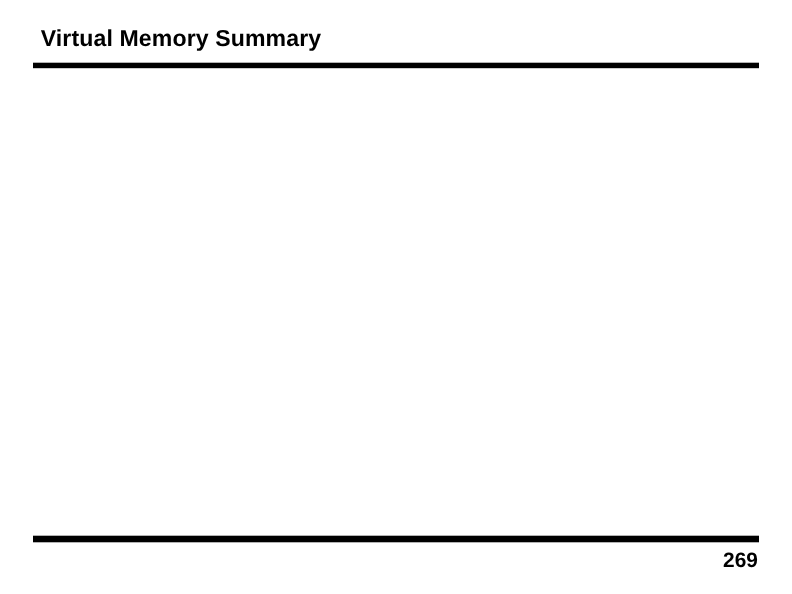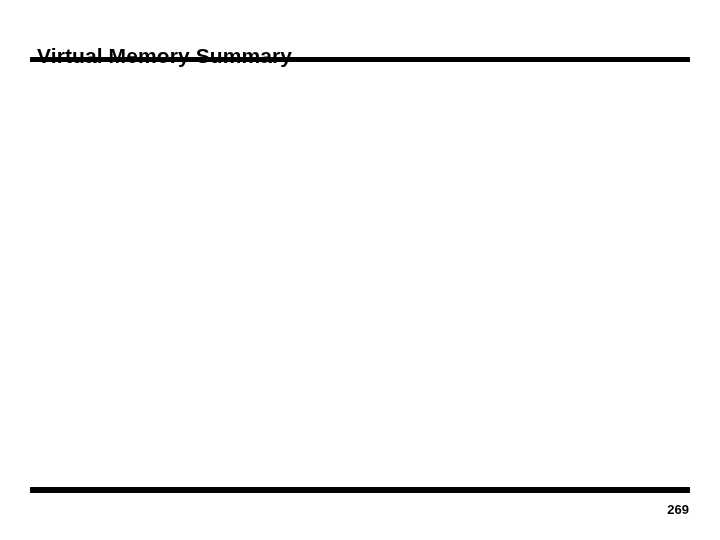--- a/index.html
+++ b/index.html
@@ -13,21 +13,21 @@
   .slide {
     position: relative;
     width: 720px;
     height: 540px;
     background: #ffffff;
     overflow: hidden;
   }
   .slide-title {
     position: absolute;
     left: 37px;
-    top: 44px;
+    top: 24px;
     font-family: "Liberation Sans", sans-serif;
     font-size: 21px;
     font-weight: bold;
     color: #000000;
     letter-spacing: 0.1px;
     line-height: 24px;
     white-space: nowrap;
   }
   .rule {
     position: absolute;
@@ -51,21 +51,21 @@
     height: 412px;
     background: transparent;
   }
   .page-number {
     position: absolute;
     left: 600px;
     top: 500px;
     width: 89px;
     text-align: right;
     font-family: "Liberation Sans", sans-serif;
-    font-size: 13px;
+    font-size: 19px;
     font-weight: bold;
     color: #000000;
     line-height: 19px;
   }
 </style>
 </head>
 <body>
 
 <div class="slide">
 

